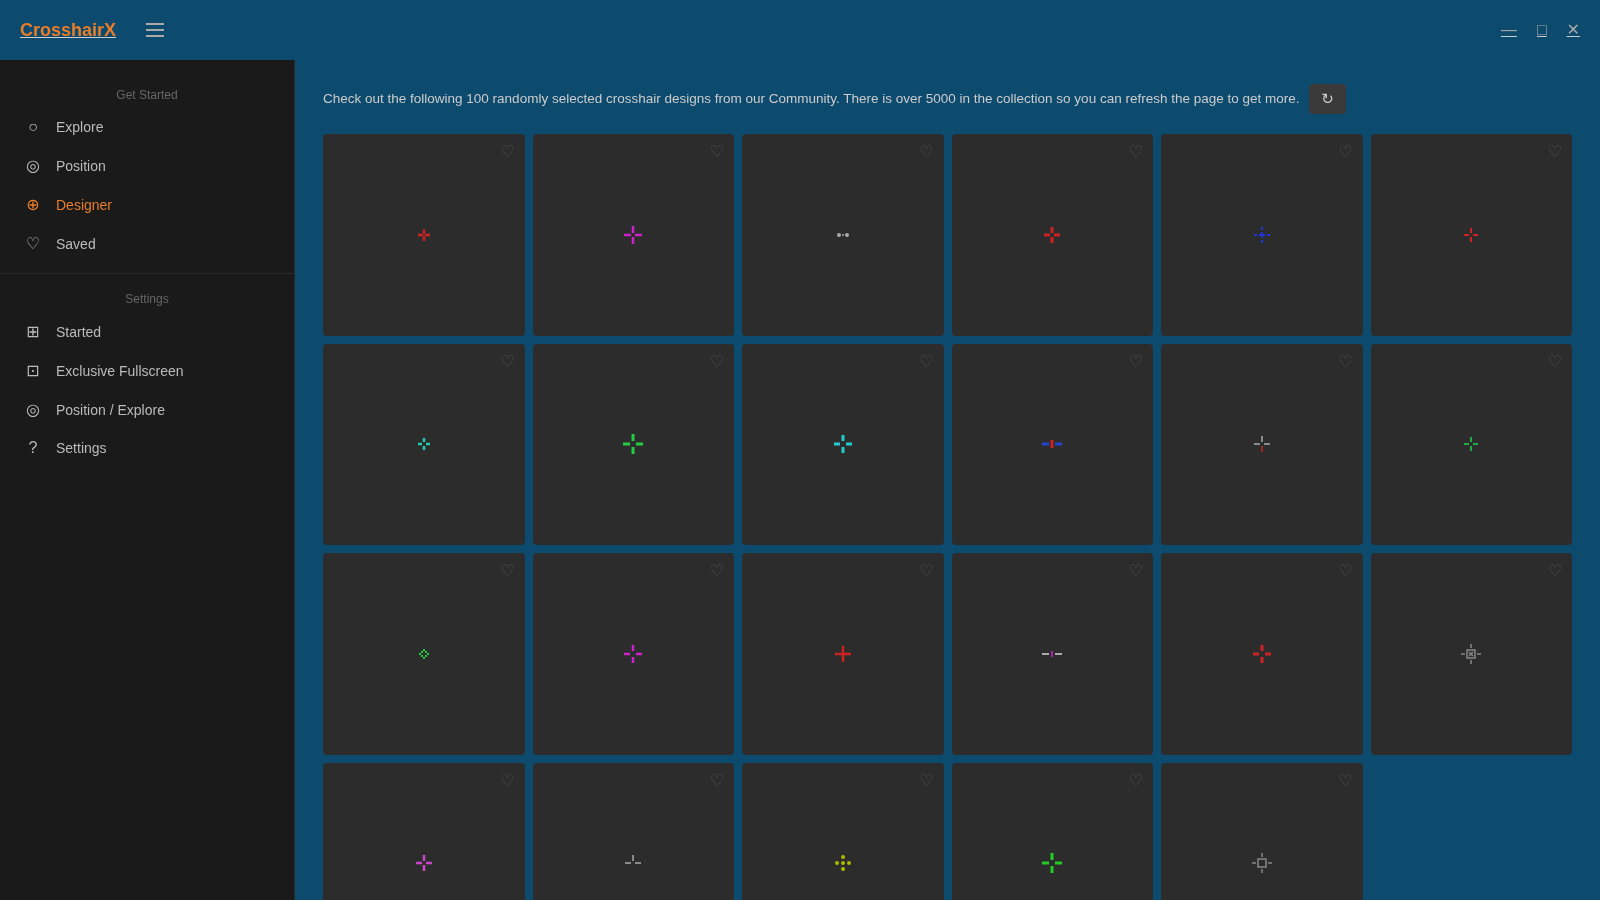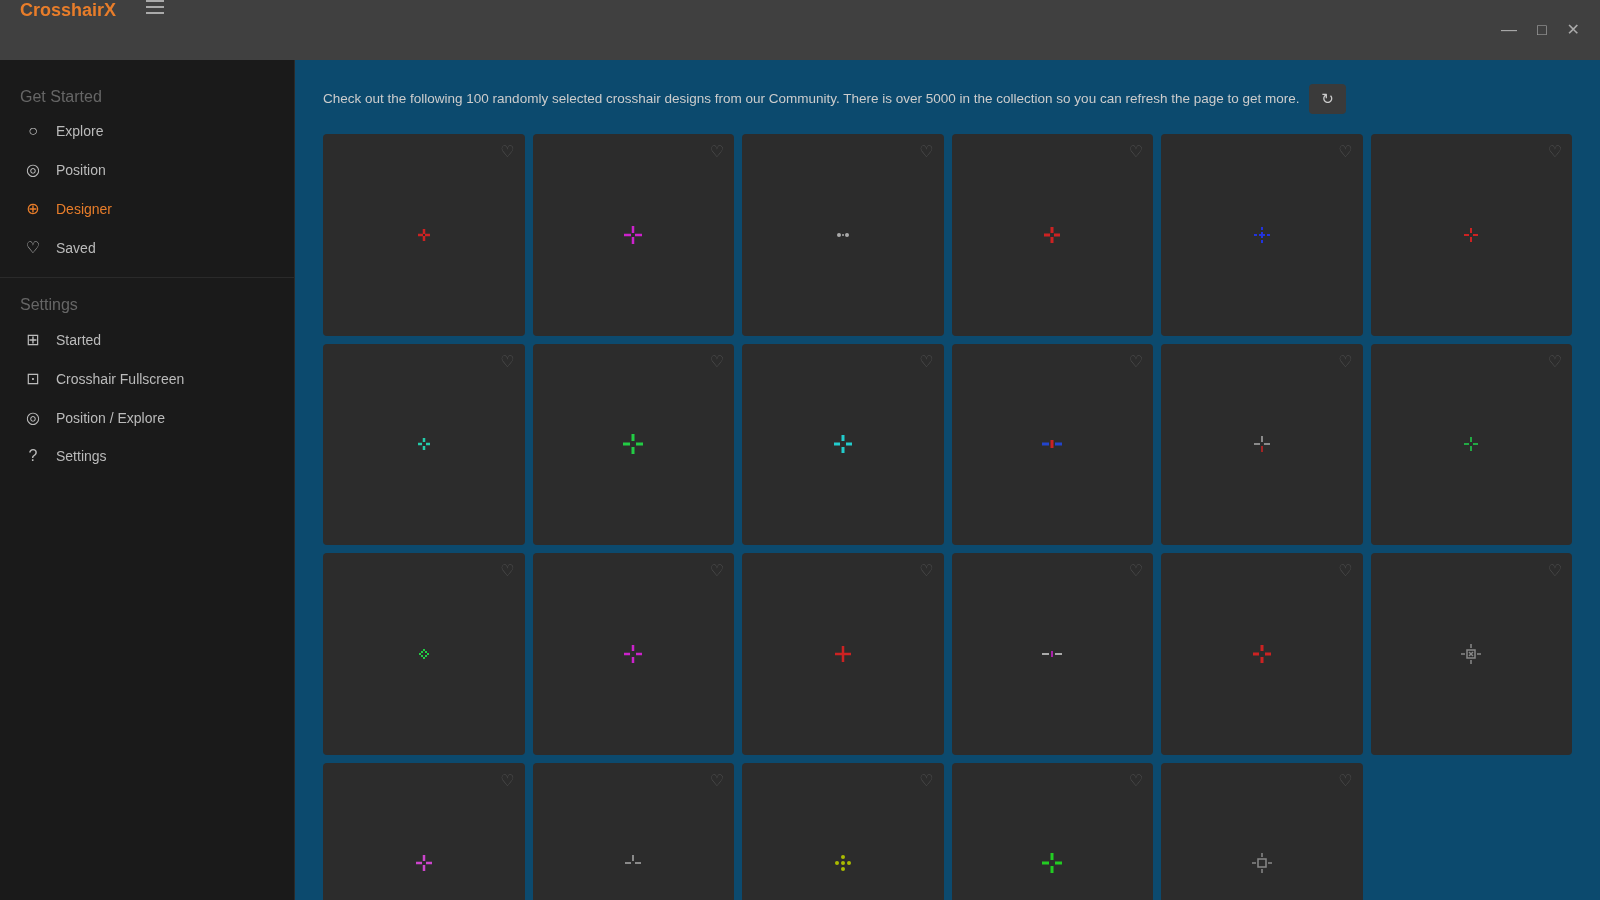--- a/index.html
+++ b/index.html
@@ -10,24 +10,26 @@
       font-size: 13px;
       width: 1600px;
       height: 900px;
       overflow: hidden;
       display: flex;
       flex-direction: column;
     }
     
     .titlebar {
       height: 60px;
-      background: #404040;
-      display: flex;
+      background: #0c4a6e;
+      display: flex;
+      align-items: center;
       padding: 0 20px;
       flex-shrink: 0;
+      text-decoration: underline;
     }
     .app-title {
       font-size: 18px;
       font-weight: bold;
       color: #fff;
     }
     .app-title span {
       color: #e87d2a;
     }
     .hamburger {
@@ -64,23 +66,24 @@
     .sidebar {
       width: 295px;
       background: #1a1a1a;
       border-right: 1px solid #2a2a2a;
       padding: 20px 0;
       flex-shrink: 0;
       overflow-y: auto;
     }
     .sidebar-section-label {
       color: #666;
-      font-size: 16px;
+      font-size: 12px;
       padding: 8px 20px 6px;
       text-transform: none;
+      text-align: center;
     }
     .sidebar-item {
       display: flex;
       align-items: center;
       gap: 14px;
       padding: 10px 24px;
       cursor: pointer;
       color: #bbb;
       font-size: 14px;
     }
@@ -200,21 +203,21 @@
     <div class="sidebar-divider"></div>
 
     <div class="sidebar-section-label">Settings</div>
 
     <div class="sidebar-item">
       <span class="sidebar-icon">⊞</span>
       <span>Started</span>
     </div>
     <div class="sidebar-item">
       <span class="sidebar-icon">⊡</span>
-      <span>Crosshair Fullscreen</span>
+      <span>Exclusive Fullscreen</span>
     </div>
     <div class="sidebar-item">
       <span class="sidebar-icon">◎</span>
       <span>Position / Explore</span>
     </div>
     <div class="sidebar-item">
       <span class="sidebar-icon">?</span>
       <span>Settings</span>
     </div>
   </div>

